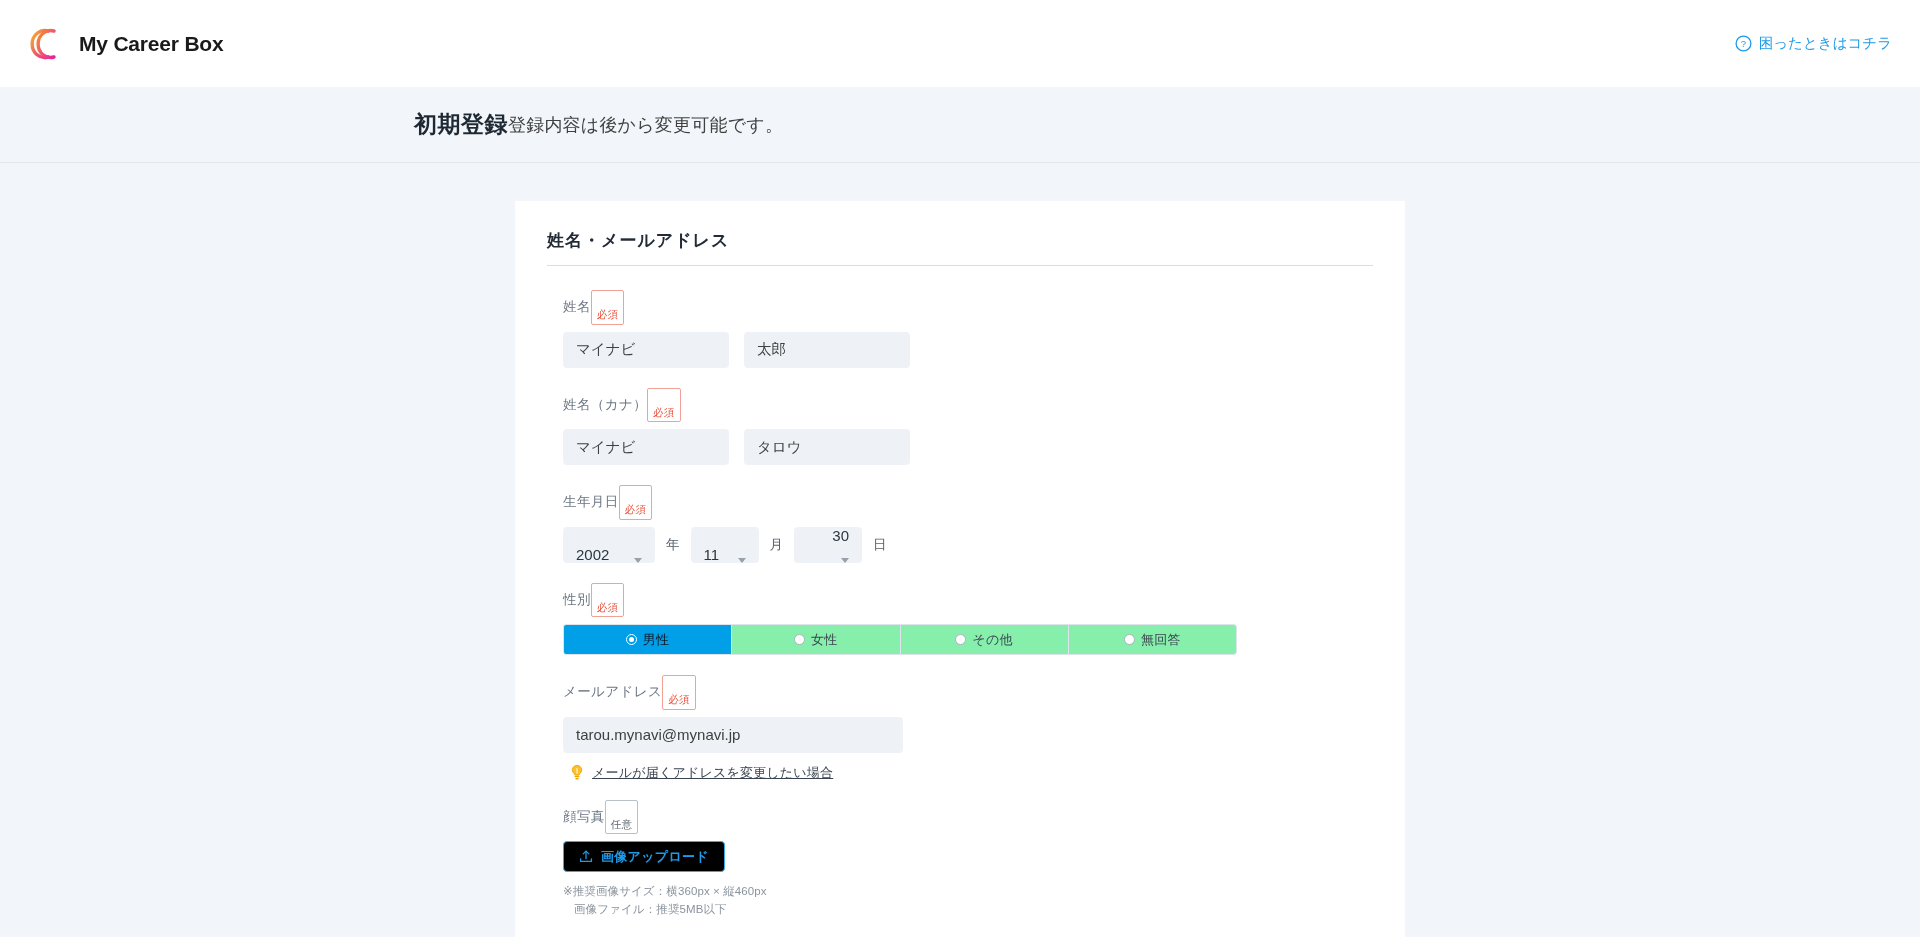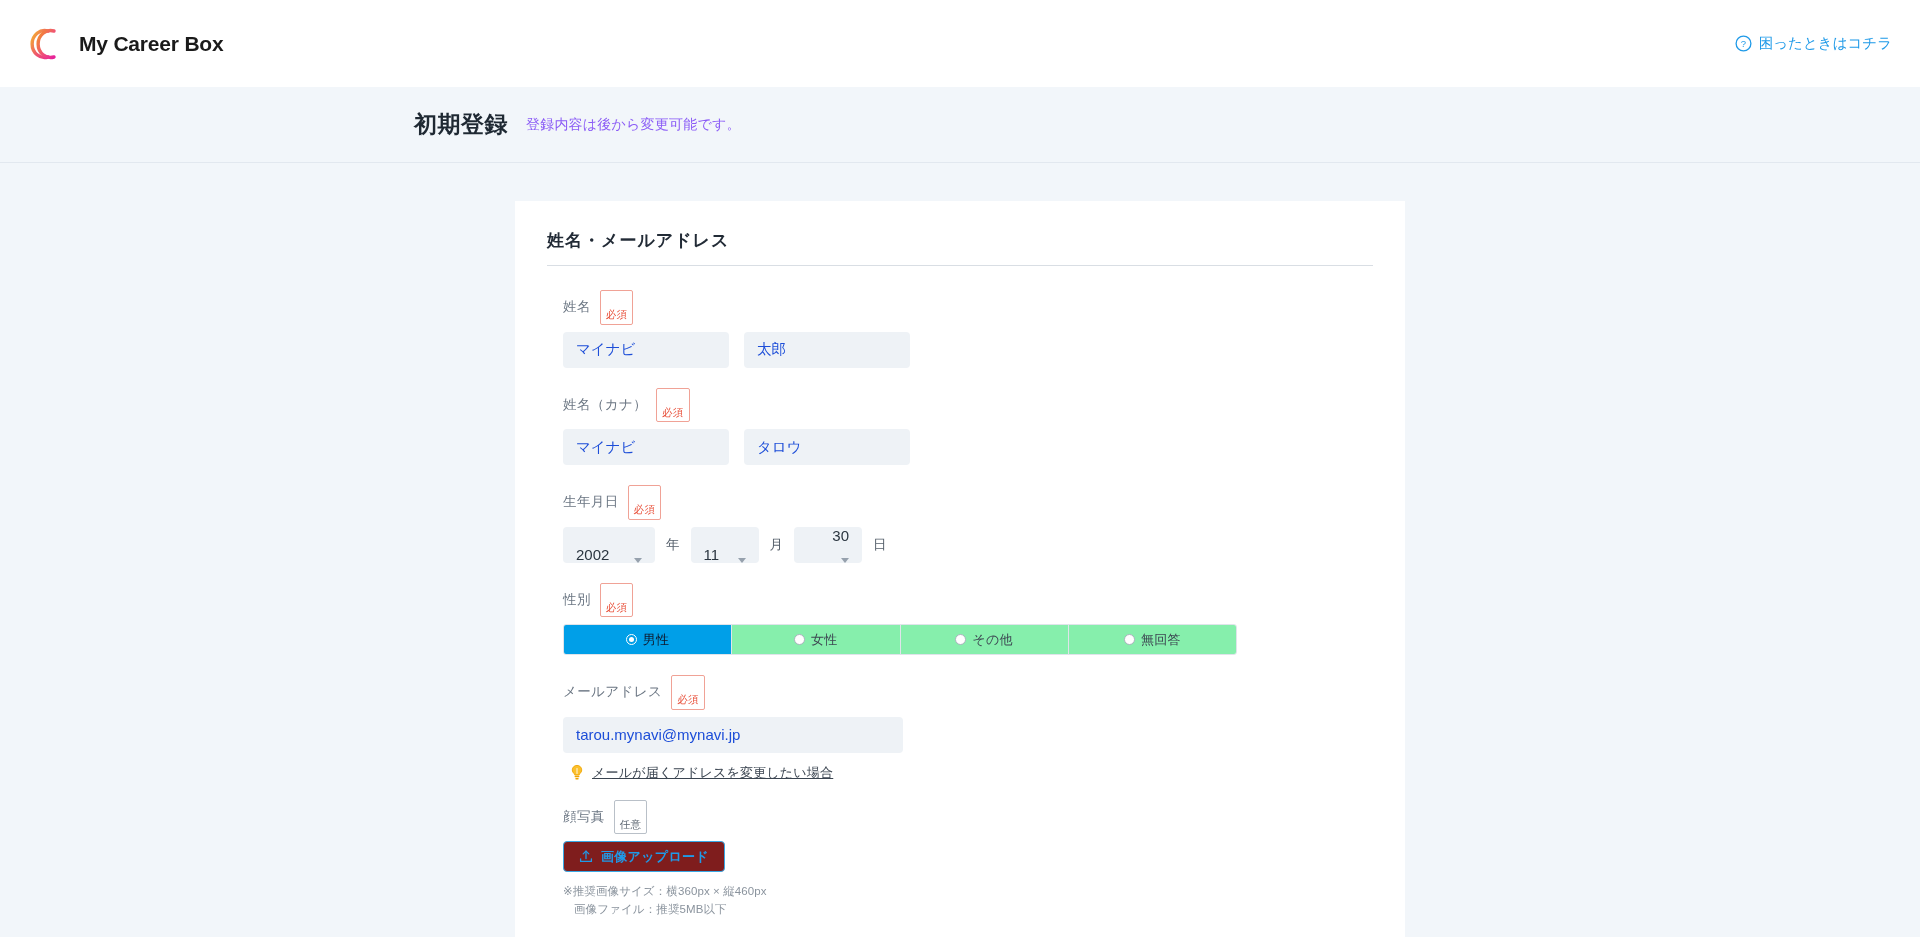--- a/index.html
+++ b/index.html
@@ -52,23 +52,22 @@
     padding-left: 414px;
     border-bottom: 1px solid #e2e8ef;
   }
   .page-title {
     font-size: 23px;
     font-weight: bold;
     color: #1f2933;
     letter-spacing: 0.5px;
   }
   .page-subtitle {
-    font-size: 14px;
-    color: #8b5cf6;
-    margin-left: 18px;
+    font-size: 18px;
+    color: #404040;
     letter-spacing: 0.2px;
   }
 
   
   .main {
     padding-top: 38px;
     display: flex;
     justify-content: center;
   }
   .card {
@@ -88,21 +87,20 @@
     height: 1px;
     background: #d9dee4;
     margin-bottom: 24px;
   }
 
   
   .field { margin-bottom: 20px; padding-left: 16px; }
   .field-label {
     display: flex;
     align-items: center;
-    gap: 9px;
     margin-bottom: 7px;
   }
   .label-text {
     font-size: 13.5px;
     color: #6b7683;
     letter-spacing: 0.4px;
   }
   .badge {
     font-size: 10.5px;
     line-height: 1;
@@ -122,21 +120,21 @@
   }
 
   .input-row { display: flex; gap: 15px; align-items: center; }
   .text-input {
     background: #eef2f6;
     border: none;
     border-radius: 4px;
     height: 36px;
     padding: 0 13px;
     font-size: 14.5px;
-    color: #1d4ed8;
+    color: #404040;
     font-family: "Liberation Sans", sans-serif;
     width: 166px;
     outline: none;
   }
   .text-input.email { width: 340px; font-size: 15px; }
 
   
   .date-row { display: flex; align-items: center; gap: 0; }
   .select-box {
     position: relative;
@@ -232,21 +230,21 @@
     letter-spacing: 0.2px;
   }
 
   
   .upload-btn {
     display: flex;
     align-items: center;
     gap: 8px;
     border: 1px solid #3aa8e5;
     border-radius: 4px;
-    background: #7f1d1d;
+    background: #000000;
     height: 31px;
     padding: 0 15px;
     width: fit-content;
     cursor: pointer;
   }
   .upload-icon { width: 14px; height: 15px; display: block; flex: none; }
   .upload-label {
     font-size: 13px;
     font-weight: bold;
     color: #1f9ae8;

